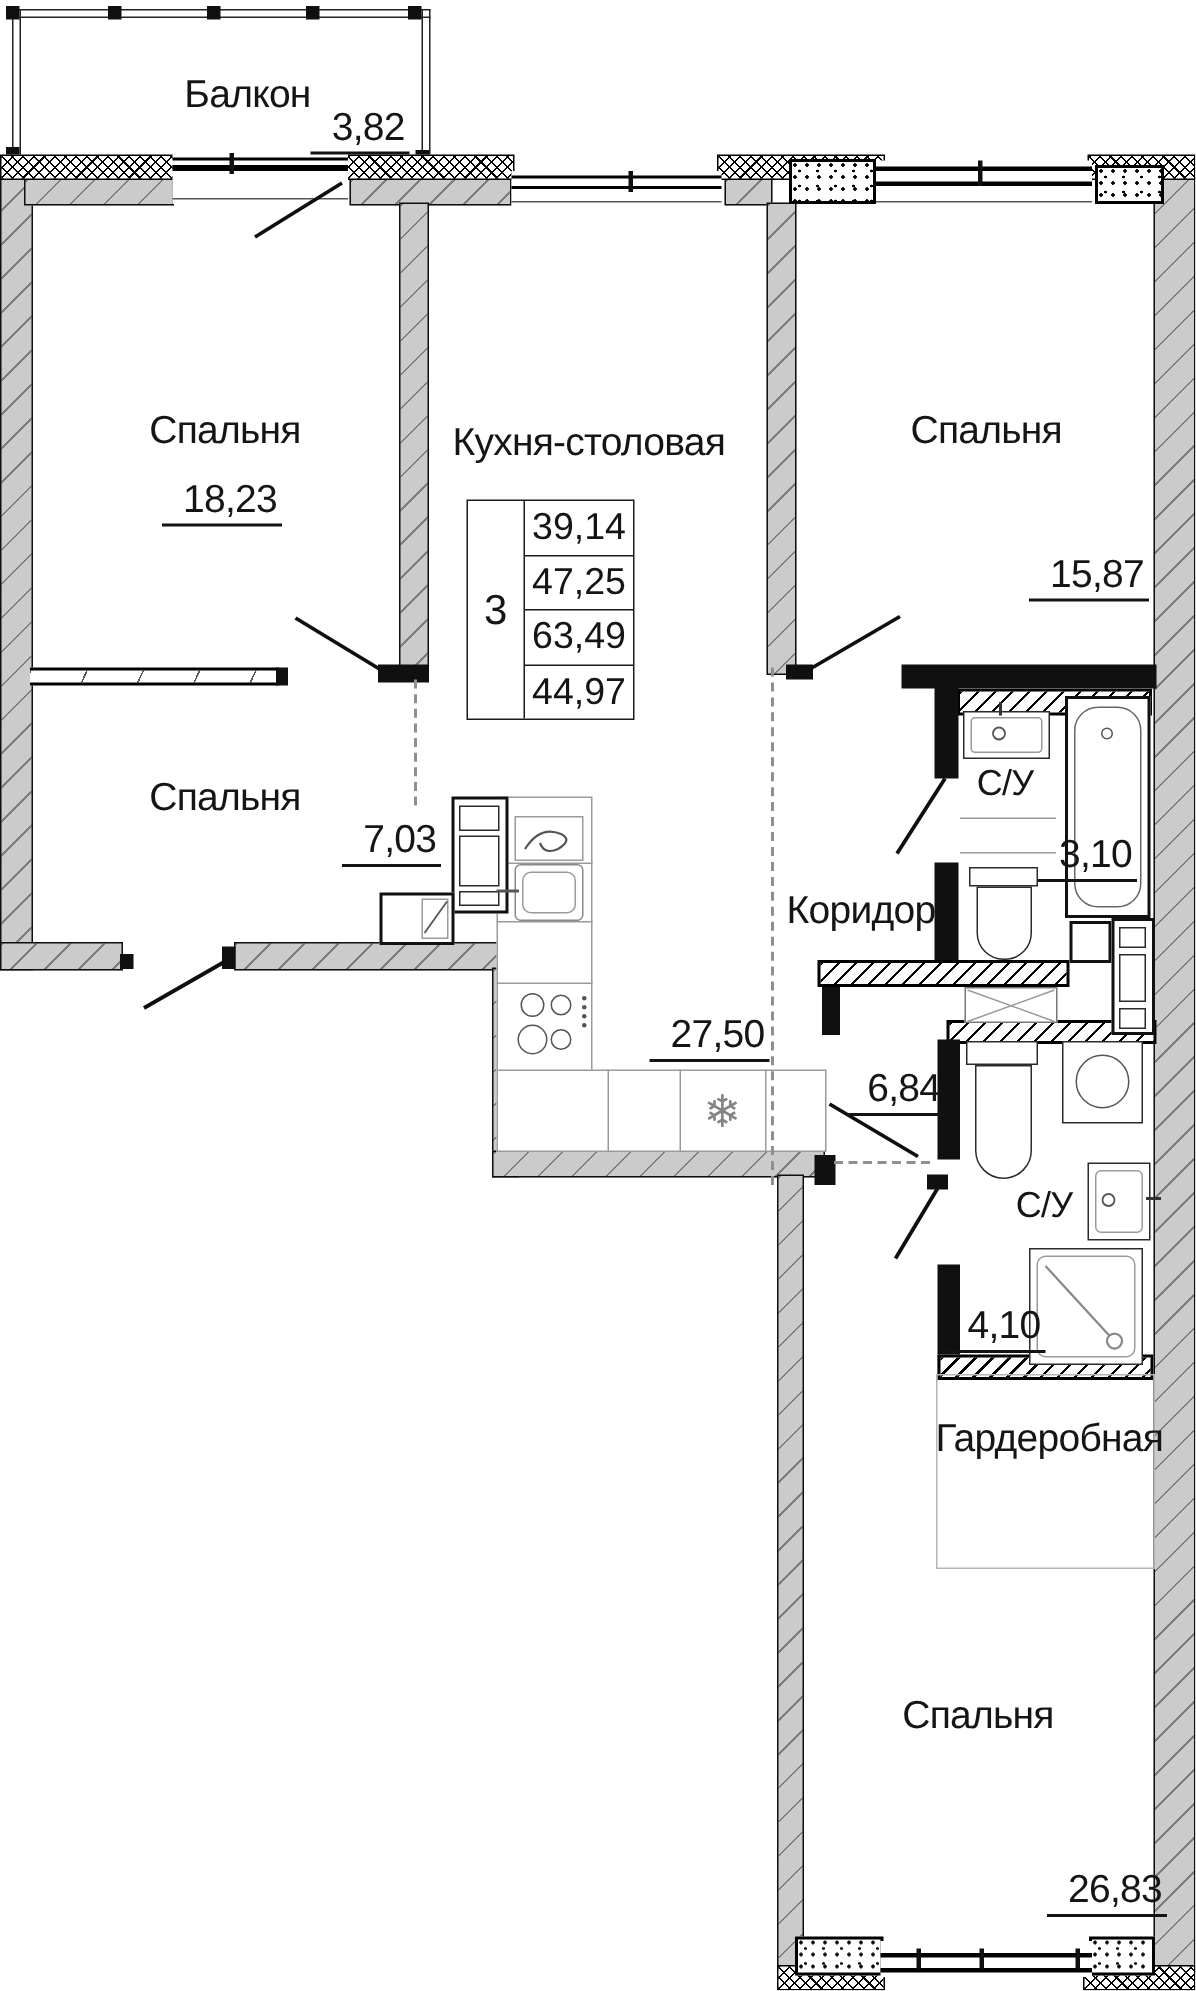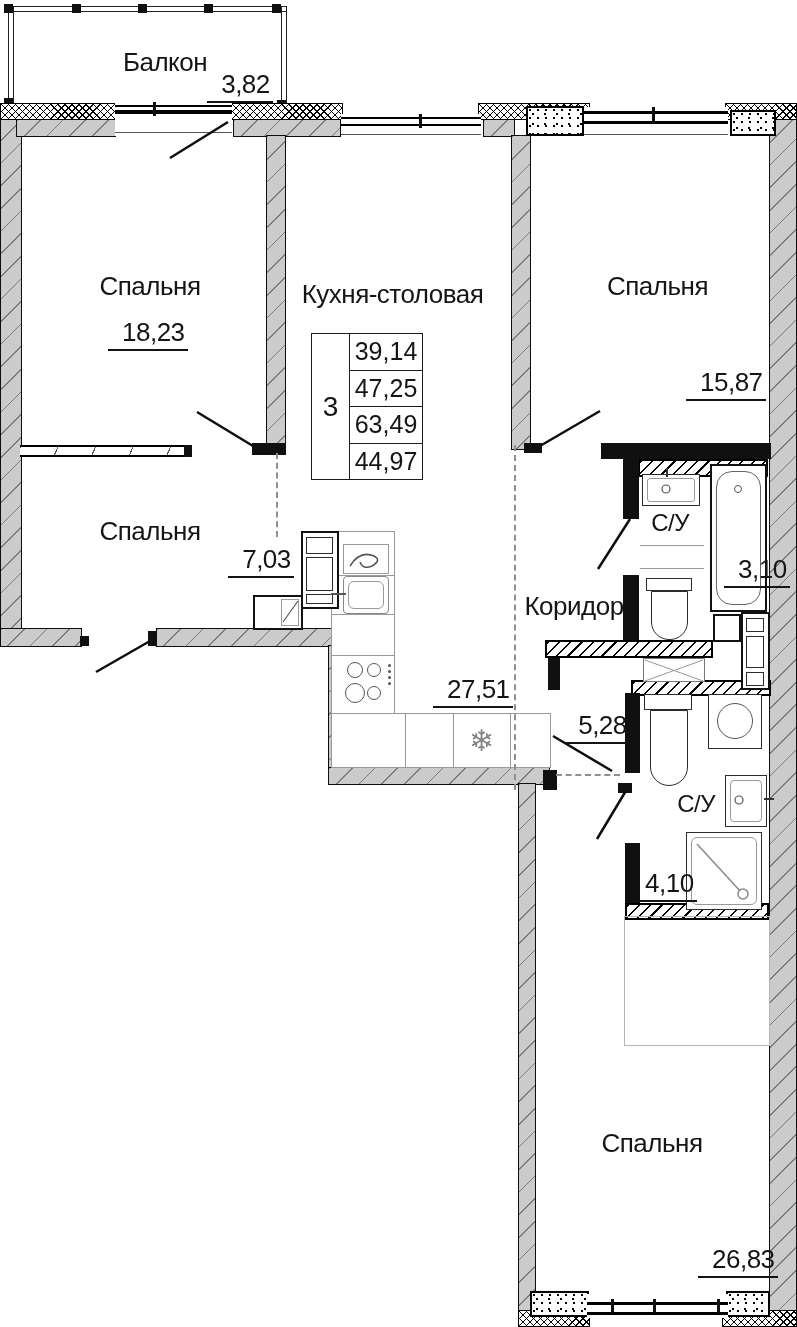--- a/index.html
+++ b/index.html
@@ -222,34 +222,35 @@
     <line x1="283" y1="622" x2="298" y2="601" stroke="#555" stroke-width="1.2"></line>
   </svg>
 
   <div class="abs lbl" style="left:110px;top:48px;width:110px">Балкон</div>
   <div class="abs numwrap" style="left:205px;top:70px;width:70px"><span class="num">3,82</span></div>
 
   <div class="abs lbl" style="left:95px;top:272px;width:110px">Спальня</div>
   <div class="abs numwrap" style="left:108px;top:318px;width:78px"><span class="num">18,23</span></div>
 
   <div class="abs lbl" style="left:290px;top:280px;width:205px">Кухня-столовая</div>
-  <div class="abs numwrap" style="left:433px;top:675px;width:76px"><span class="num">27,51</span></div>
+  <div class="abs numwrap" style="left:433px;top:675px;width:76px"><span class="num">27,50</span></div>
 
   <div class="abs lbl" style="left:600px;top:272px;width:115px">Спальня</div>
   <div class="abs numwrap" style="left:686px;top:368px;width:76px"><span class="num">15,87</span></div>
 
   <div class="abs lbl" style="left:90px;top:517px;width:120px">Спальня</div>
   <div class="abs numwrap" style="left:226px;top:545px;width:70px"><span class="num">7,03</span></div>
 
   <div class="abs lbl" style="left:524px;top:592px;width:100px">Коридор</div>
-  <div class="abs numwrap" style="left:563px;top:711px;width:68px"><span class="num">5,28</span></div>
+  <div class="abs numwrap" style="left:563px;top:711px;width:68px"><span class="num">6,84</span></div>
 
   <div class="abs lbl sm" style="left:645px;top:510px;width:50px">С/У</div>
-  <div class="abs numwrap" style="left:724px;top:555px;width:62px"><span class="num">3,10</span></div>
+  <div class="abs numwrap" style="left:692px;top:555px;width:62px"><span class="num">3,10</span></div>
 
   <div class="abs lbl sm" style="left:671px;top:791px;width:50px">С/У</div>
   <div class="abs numwrap" style="left:631px;top:869px;width:64px"><span class="num">4,10</span></div>
 
+  <div class="abs lbl" style="left:622px;top:944px;width:155px">Гардеробная</div>
 
   <div class="abs lbl" style="left:597px;top:1129px;width:110px">Спальня</div>
   <div class="abs numwrap" style="left:698px;top:1245px;width:76px"><span class="num">26,83</span></div>
 
 </div>
 
 </body></html>

